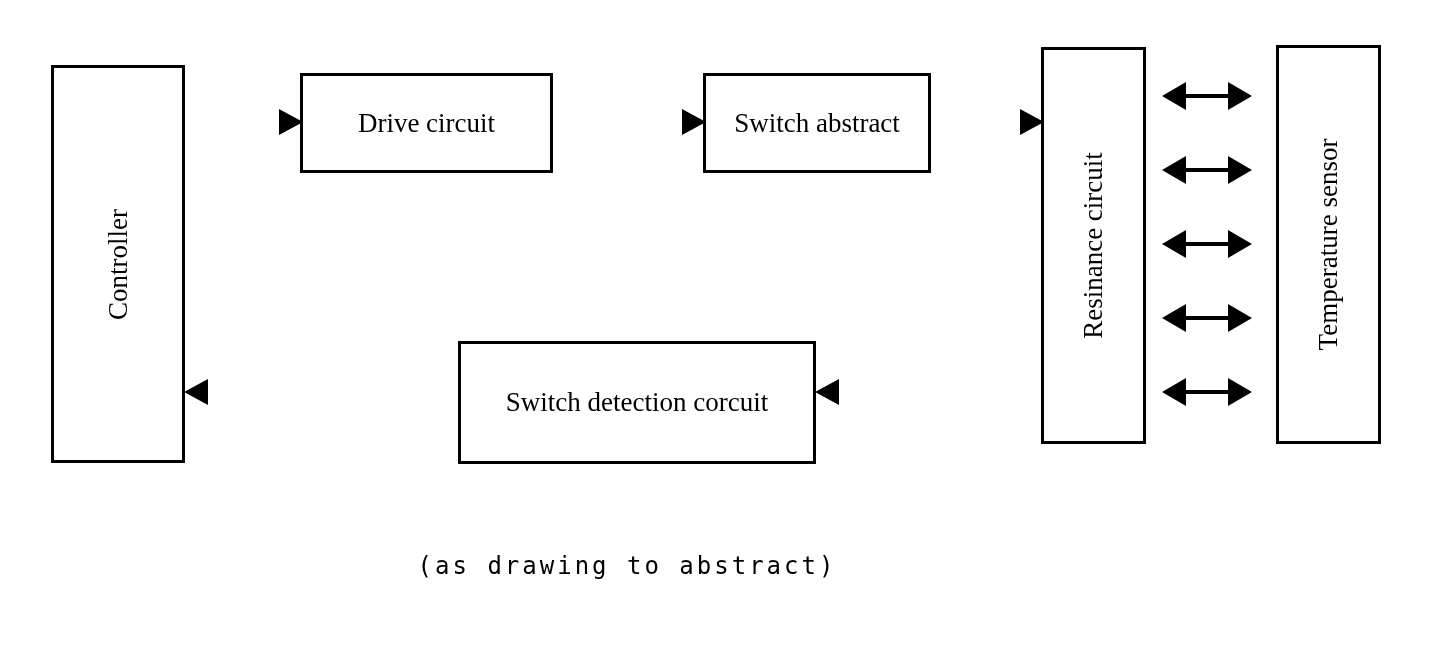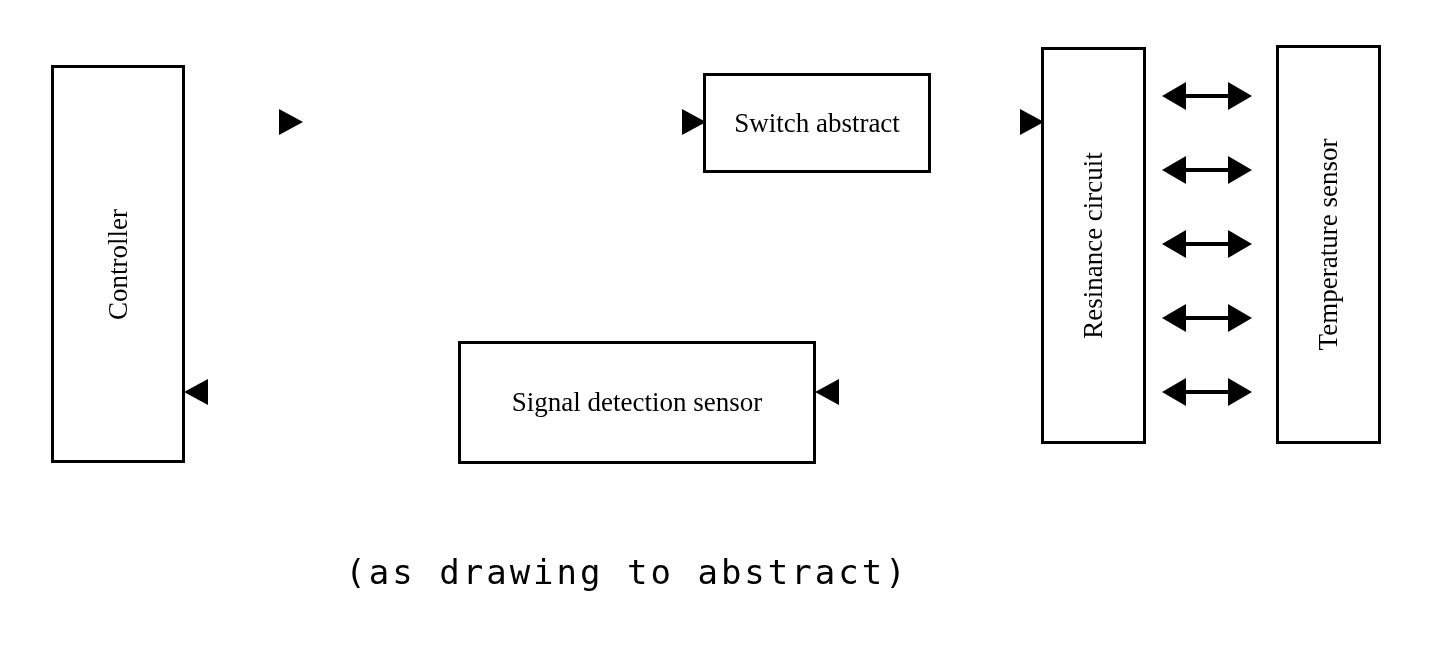--- a/index.html
+++ b/index.html
@@ -120,50 +120,53 @@
   .biarrow .head.right { right: 0; border-left: 24px solid #000000; }
 
   
   #caption {
     position: absolute;
     left: 0;
     top: 552px;
     width: 1254px;
     text-align: center;
     font-family: "DejaVu Sans Mono", "Liberation Mono", monospace;
-    font-size: 34px;
+    font-size: 24px;
     letter-spacing: 3px;
     color: #000000;
     white-space: pre;
   }
 </style>
 </head>
 <body>
 
 <div id="canvas">
 
   <div class="block" id="block-controller">
     <span class="block-label vertical">Controller</span>
   </div>
 
+  <div class="block" id="block-drive">
+    <span class="block-label horizontal">Drive circuit</span>
+  </div>
 
   <div class="block" id="block-switch">
     <span class="block-label horizontal">Switch abstract</span>
   </div>
 
   <div class="block" id="block-resinance">
     <span class="block-label vertical">Resinance circuit</span>
   </div>
 
   <div class="block" id="block-temperature">
     <span class="block-label vertical">Temperature sensor</span>
   </div>
 
   <div class="block" id="block-signal-detect">
-    <span class="block-label horizontal">Signal detection sensor</span>
+    <span class="block-label horizontal">Switch detection corcuit</span>
   </div>
 
   <div class="conn" id="conn-controller-drive">
     <div class="shaft"></div>
     <div class="head right"></div>
   </div>
 
   <div class="conn" id="conn-drive-switch">
     <div class="shaft"></div>
     <div class="head right"></div>

